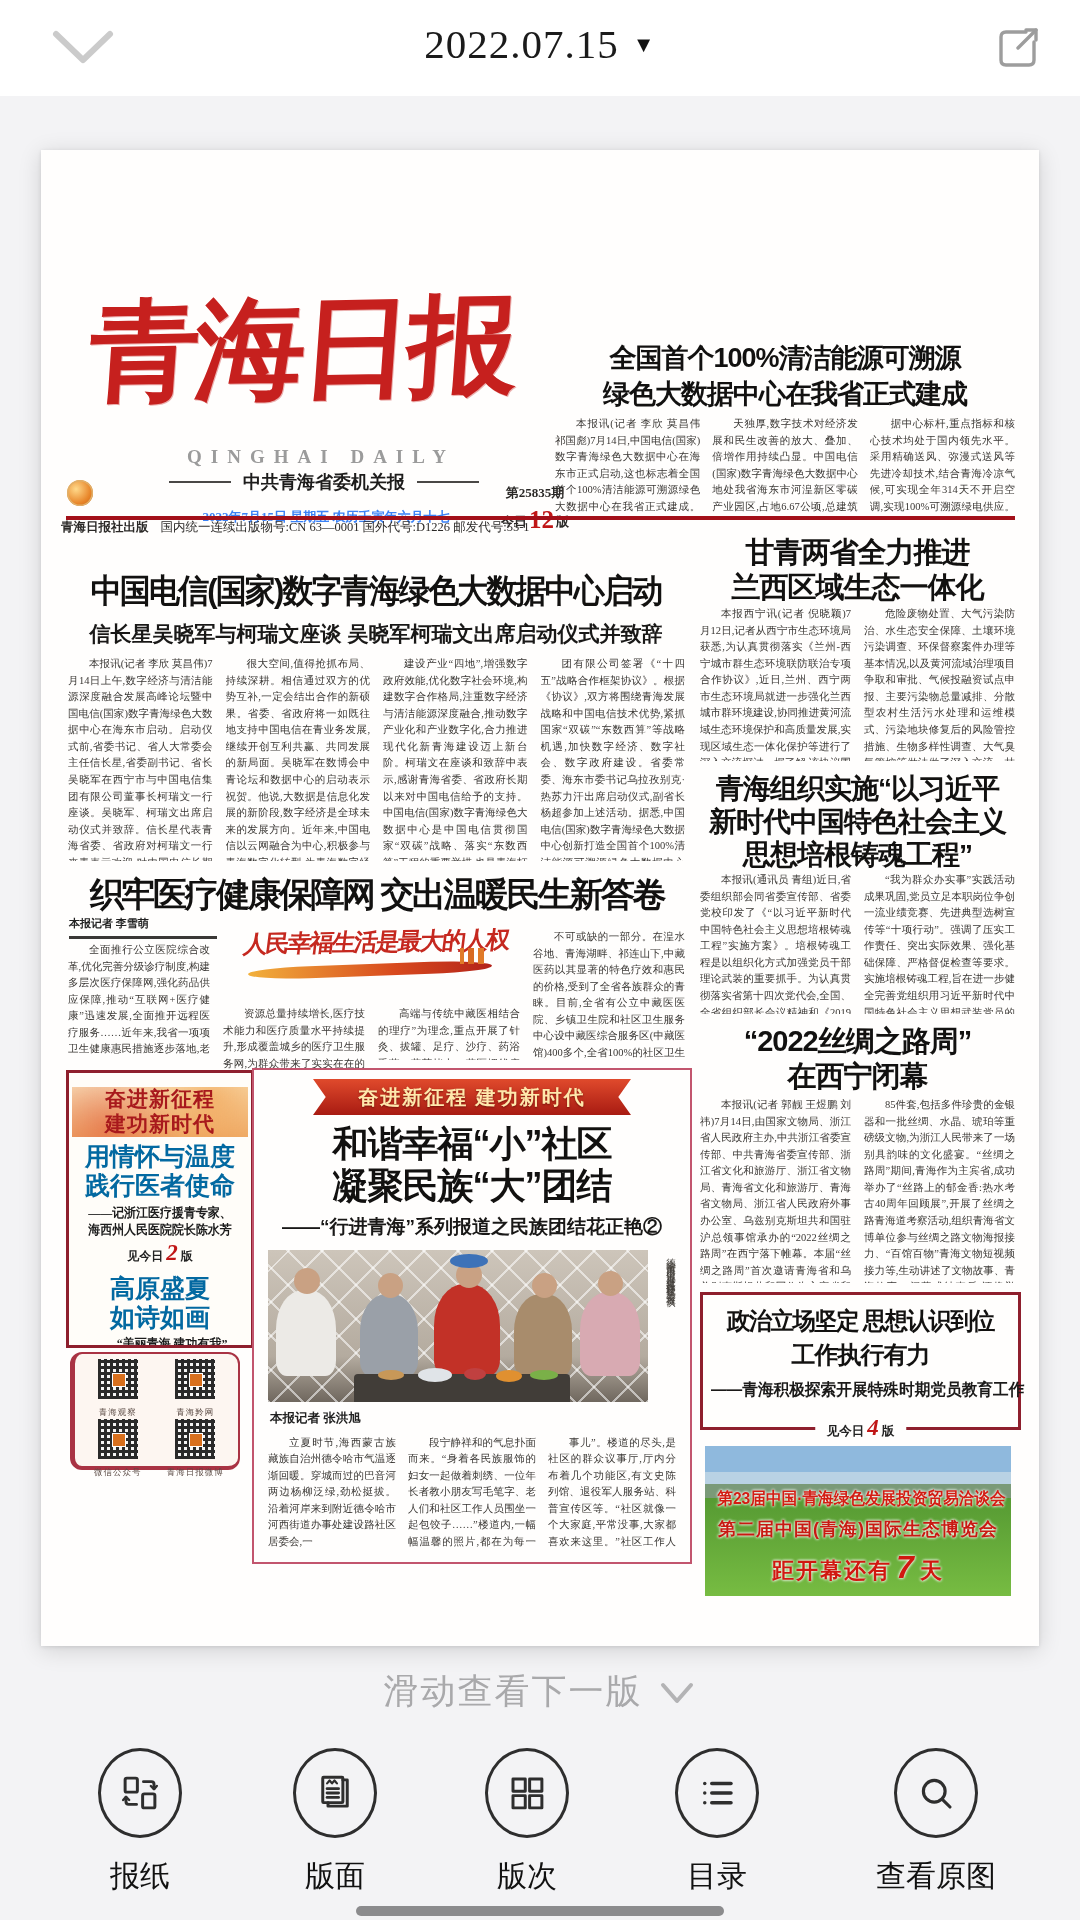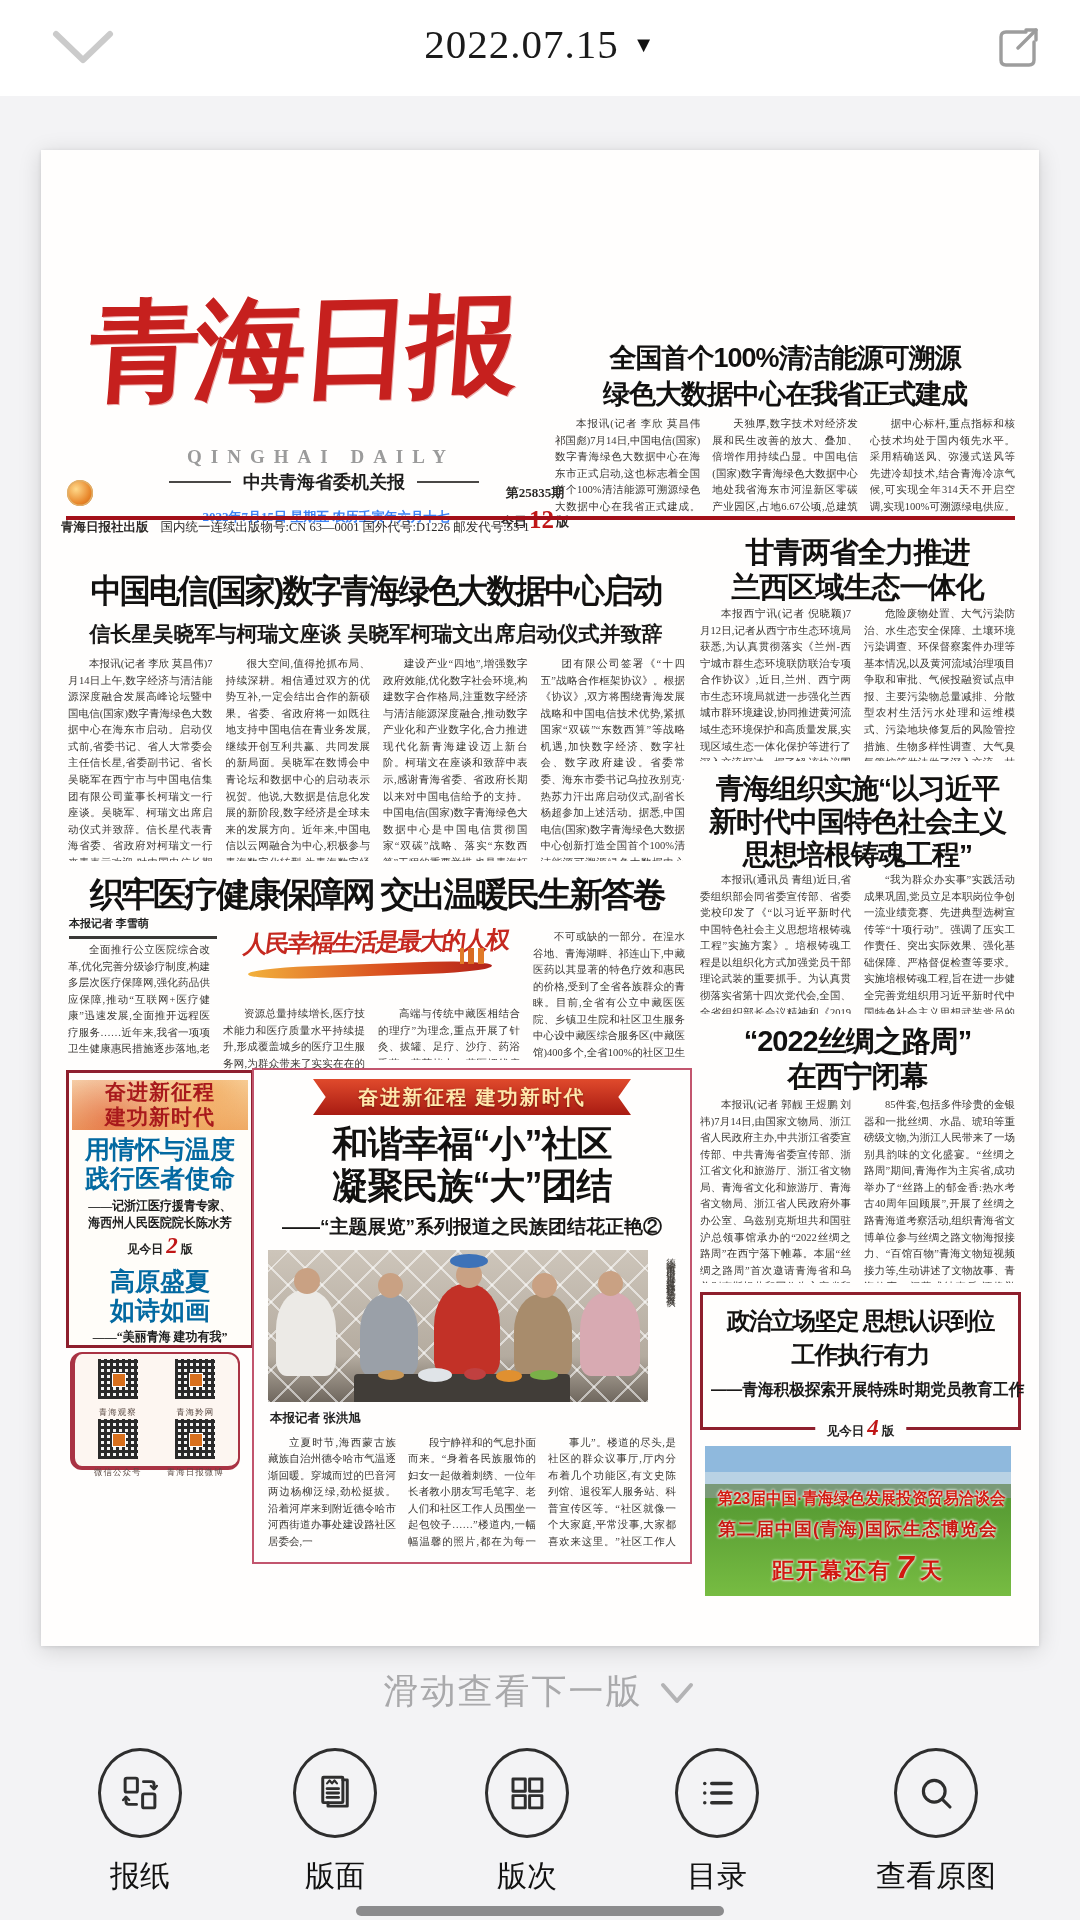--- a/index.html
+++ b/index.html
@@ -79,21 +79,21 @@
   .hcol{position:absolute;}
   #h-col1{left:27px;top:792px;width:142px;height:118px;}
   #h-col2{left:182px;top:856px;width:142px;height:54px;}
   #h-col3{left:337px;top:856px;width:142px;height:54px;}
   #h-col4{left:492px;top:779px;width:152px;height:131px;}
   .col-subhead{text-indent:0;text-align:center;font-weight:900;font-size:13px;margin:3px 0;color:#141414;
       font-family:"Liberation Sans",sans-serif;}
   
   #left-box{left:25px;top:920px;width:182px;height:272px;border:3px solid #8e1f2d;background:#fffdf9;
       display:flex;flex-direction:column;align-items:center;overflow:hidden;}
-  #lb-banner{width:176px;height:56px;margin-top:7px;background:
+  #lb-banner{width:176px;height:56px;margin-top:14px;background:
       radial-gradient(circle at 20% 80%,rgba(220,60,30,.45),transparent 50%),
       radial-gradient(circle at 80% 20%,rgba(240,150,60,.55),transparent 55%),
       linear-gradient(#f9e3bb,#efae6e);display:flex;flex-direction:column;justify-content:center;}
   .lb-banner-line{text-align:center;font-size:21px;font-weight:900;color:#a8191c;line-height:1.2;
       font-family:"Liberation Serif",serif;letter-spacing:1px;}
   .lb-h{font-size:25px;font-weight:900;color:#0369a1;line-height:1.15;text-align:center;font-family:"Liberation Sans",sans-serif;}
   .lb-sub{font-size:13px;font-weight:bold;color:#1c1c1c;text-align:center;line-height:1.35;white-space:nowrap;transform:scaleX(.92);}
   .lb-page{font-size:12px;font-weight:bold;color:#222;margin-top:1px;}
   .lb-page b{font-size:23px;color:#c01616;font-weight:900;padding:0 3px;font-style:italic;}
   #lb-divider{width:130px;height:1.5px;background:#8a8a8a;margin:4px 0;}
@@ -294,21 +294,21 @@
     <div class="qr-cell">
       <div class="qr"></div>
       <div class="qr-label">青海日报微博</div>
     </div>
   </div>
 
   <div class="abs" id="feature-box">
     <div id="ribbon">奋进新征程 建功新时代</div>
     <div class="f-h np-headline" id="f-h1">和谐幸福“小”社区</div>
     <div class="f-h np-headline">凝聚民族“大”团结</div>
-    <div id="f-sub">——“主题展览”系列报道之民族团结花正艳②</div>
+    <div id="f-sub">——“行进青海”系列报道之民族团结花正艳②</div>
     <div id="photo-row">
       <div id="photo">
         <div class="person" style="left:8px;width:60px;height:86px;background:#eceae6;"></div>
         <div class="head" style="left:26px;bottom:108px;width:26px;height:26px;"></div>
         <div class="person" style="left:92px;width:58px;height:82px;background:#9aa0a8;"></div>
         <div class="head" style="left:110px;bottom:104px;width:25px;height:25px;"></div>
         <div class="person" style="left:166px;width:66px;height:92px;background:#c23127;"></div>
         <div class="head" style="left:188px;bottom:114px;width:26px;height:26px;"></div>
         <div class="abs" style="left:182px;bottom:134px;width:38px;height:14px;border-radius:50%;background:#3d72b8;"></div>
         <div class="person" style="left:246px;width:58px;height:82px;background:#a88c6c;"></div>

